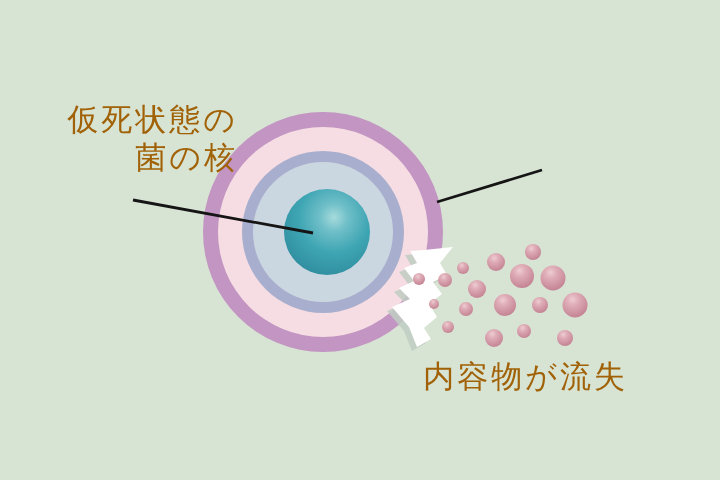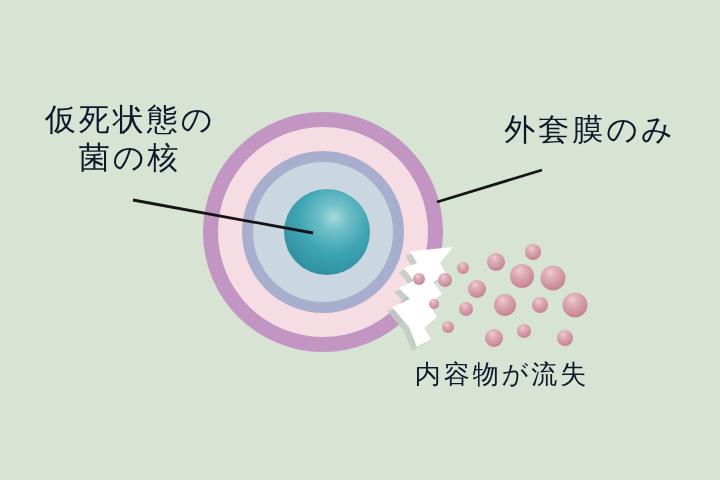--- a/index.html
+++ b/index.html
@@ -7,30 +7,30 @@
   .stage {
     position: relative;
     width: 720px;
     height: 480px;
     background: #d7e3d3;
     overflow: hidden;
   }
   .stage svg { position: absolute; left: 0; top: 0; }
   .label {
     position: absolute;
-    color: #0f172a;
-    text-align: center;
+    color: #a16207;
+    text-align: right;
     font-size: 31px;
     line-height: 38px;
     letter-spacing: 3px;
     white-space: nowrap;
   }
   .label-nucleus  { left: 22px;  top: 101px; width: 216px; }
   .label-membrane { left: 478px; top: 111px; width: 224px; }
-  .label-leakage  { left: 376px; top: 358px; width: 252px; font-size: 26px; line-height: 37px; font-family: Liberation Mono, monospace; }
+  .label-leakage  { left: 376px; top: 358px; width: 252px; font-size: 31px; line-height: 37px; }
 </style>
 </head>
 <body>
 
 <div class="stage">
 
   <svg width="720" height="480" viewBox="0 0 720 480">
     <defs>
       <radialGradient id="tealGrad" cx="58%" cy="33%" r="75%">
         <stop offset="0%" stop-color="#a7dbdc"></stop>
@@ -78,20 +78,19 @@
     <line x1="133" y1="200" x2="313" y2="233" stroke="#151515" stroke-width="2.8"></line>
     <line x1="542" y1="170" x2="437" y2="202" stroke="#151515" stroke-width="2.8"></line>
   </svg>
 
   <div class="label label-nucleus">
     <div>仮死状態の</div>
     <div>菌の核</div>
   </div>
 
   <div class="label label-membrane">
-    <div>外套膜のみ</div>
   </div>
 
   <div class="label label-leakage">
     <div>内容物が流失</div>
   </div>
 
 </div>
 
 </body></html>

